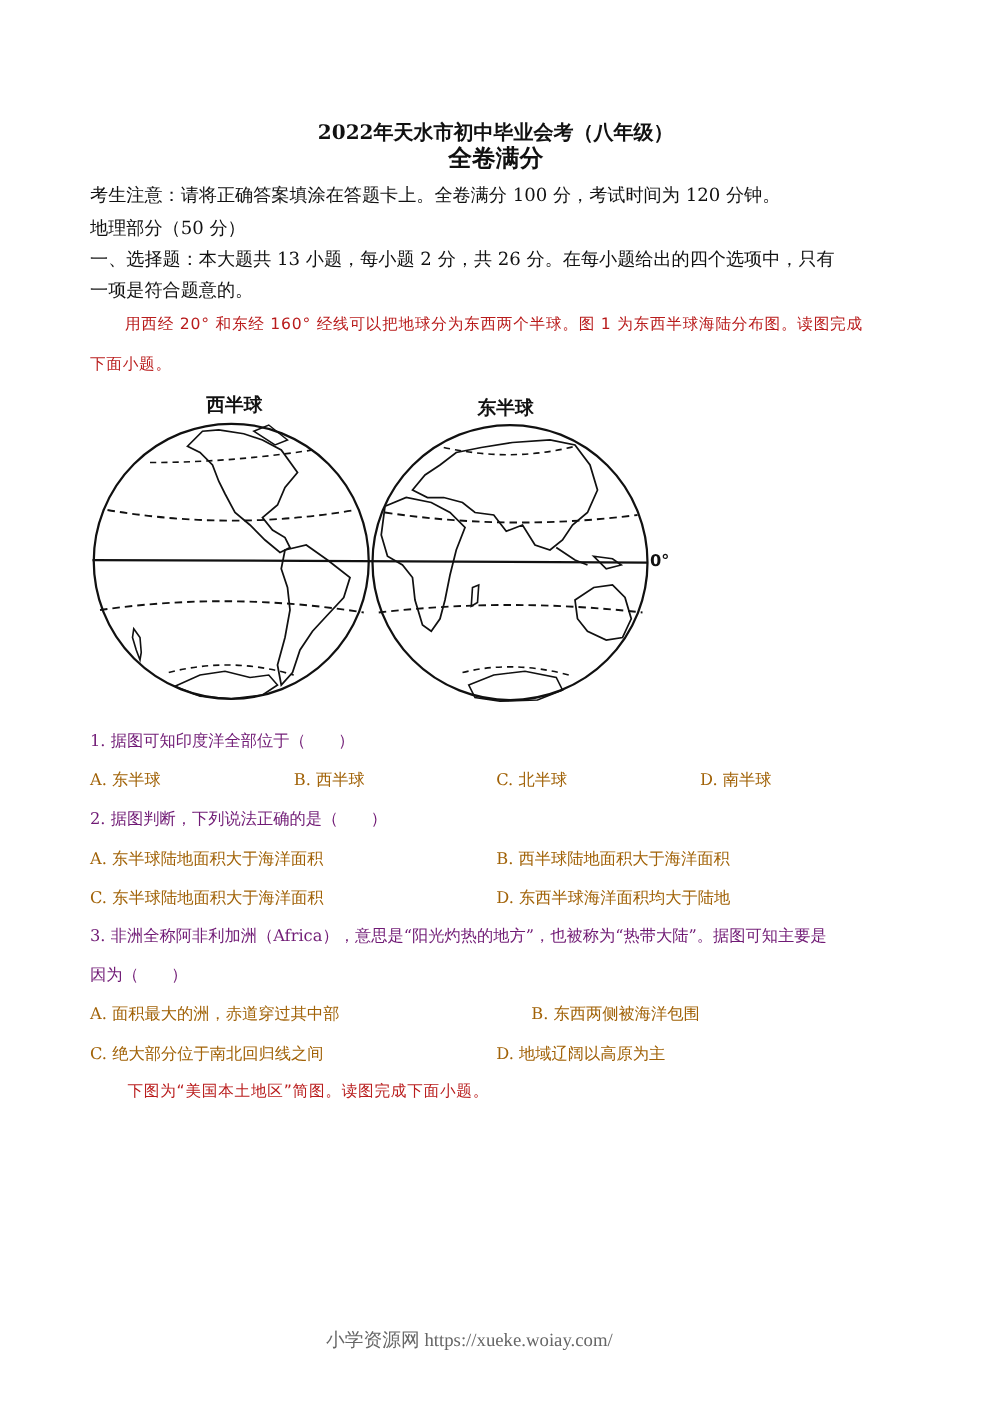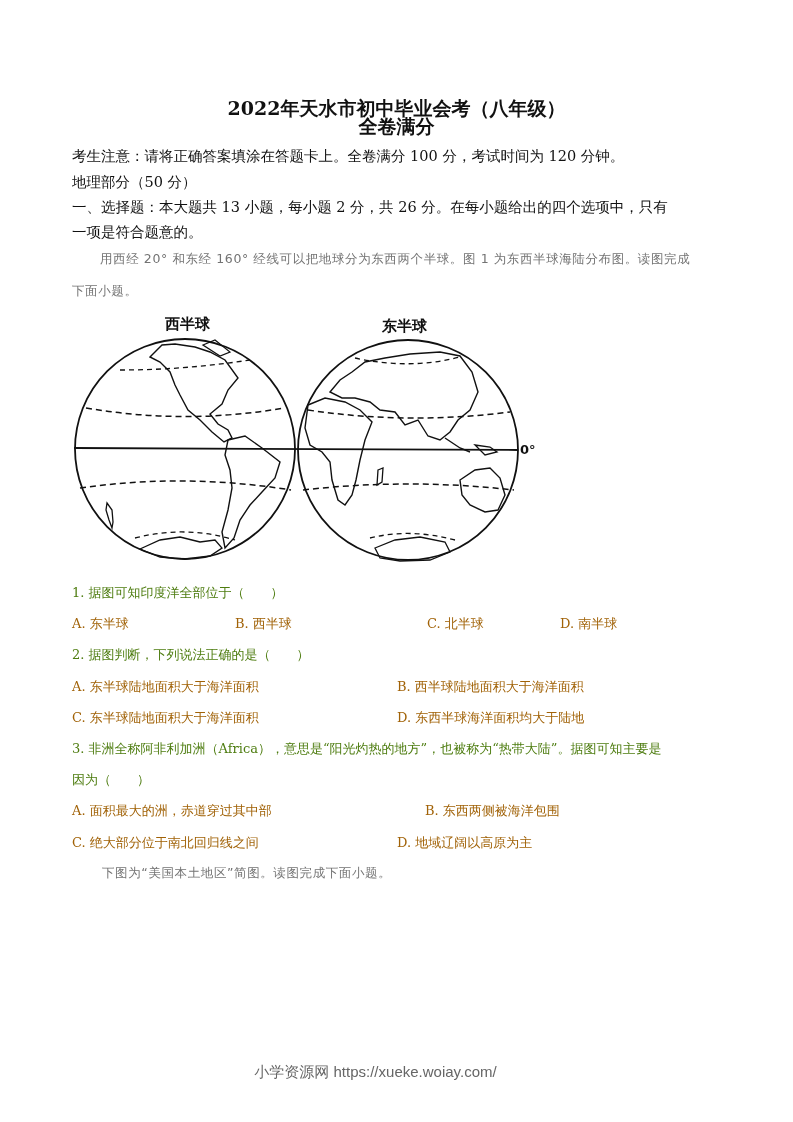--- a/index.html
+++ b/index.html
@@ -1,27 +1,27 @@
 <!DOCTYPE html>
 <html><head>
 <meta charset="utf-8">
 <style>
   html, body { margin: 0; padding: 0; background: #ffffff; }
   body { width: 793px; height: 1122px; position: relative; overflow: hidden;
          font-family: "DejaVu Serif", "Liberation Serif", serif; color: #111; }
   .abs { position: absolute; }
   .title { left: 0; width: 793px; text-align: center; font-weight: bold; }
-  .t1 { top: 96px; font-size: 19px; }
+  .t1 { top: 96px; font-size: 16px; }
   .bold-line { left: 72px; font-size: 14.5px; font-weight: normal; white-space: nowrap; }
-  .intro { font-size: 12.5px; font-family: "DejaVu Sans", "Liberation Sans", sans-serif; letter-spacing: 0.6px; white-space: nowrap; color: #737373; }
-  .q { left: 72px; font-size: 13px; white-space: nowrap; color: #4d7c0f; }
+  .intro { font-size: 12.5px; font-family: "DejaVu Sans", "Liberation Sans", sans-serif; letter-spacing: 0.6px; white-space: nowrap; color: #b91c1c; }
+  .q { left: 72px; font-size: 13px; white-space: nowrap; color: #701a75; }
   .opt { font-size: 13px; white-space: nowrap; color: #a16207; }
   .globe-label { font-size: 15px; font-weight: bold; font-family: "DejaVu Sans", "Liberation Sans", sans-serif; }
   .footer { left: 0; width: 751px; text-align: center; top: 1063px; font-size: 15px;
-            color: #666; font-family: Liberation Sans, sans-serif; }
+            color: #666; font-family: Liberation Serif, serif; }
   svg { position: absolute; left: 0; top: 0; }
 </style>
 </head>
 <body>
 
 <div class="abs title t1" style="top:96px;">2022年天水市初中毕业会考（八年级）</div>
 <div class="abs title" style="top:114px; font-size:19px;">全卷满分</div>
 
 <div class="abs bold-line" style="top:147px;">考生注意：请将正确答案填涂在答题卡上。全卷满分 100 分，考试时间为 120 分钟。</div>
 <div class="abs bold-line" style="top:173px;">地理部分（50 分）</div>
@@ -77,21 +77,21 @@
       <path d="M375 548 L395 540 L420 537 L445 542 L450 552 L430 560 L400 561 L380 558 Z" stroke-width="1.3"></path>
     </g>
 
     <line x1="74" y1="448" x2="518" y2="450" stroke="#111" stroke-width="1.8"></line>
   </svg>
 </div>
 
 <div class="abs q" style="top:584px;">1. 据图可知印度洋全部位于（　　）</div>
 <div class="abs opt" style="left:72px; top:615px;">A. 东半球</div>
 <div class="abs opt" style="left:235px; top:615px;">B. 西半球</div>
-<div class="abs opt" style="left:397px; top:615px;margin-left:30px;">C. 北半球</div>
+<div class="abs opt" style="left:397px; top:615px;">C. 北半球</div>
 <div class="abs opt" style="left:560px; top:615px;">D. 南半球</div>
 
 <div class="abs q" style="top:646px;">2. 据图判断，下列说法正确的是（　　）</div>
 <div class="abs opt" style="left:72px; top:678px;">A. 东半球陆地面积大于海洋面积</div>
 <div class="abs opt" style="left:397px; top:678px;">B. 西半球陆地面积大于海洋面积</div>
 <div class="abs opt" style="left:72px; top:709px;">C. 东半球陆地面积大于海洋面积</div>
 <div class="abs opt" style="left:397px; top:709px;">D. 东西半球海洋面积均大于陆地</div>
 
 <div class="abs q" style="top:740px;">3. 非洲全称阿非利加洲（Africa），意思是“阳光灼热的地方”，也被称为“热带大陆”。据图可知主要是</div>
 <div class="abs q" style="top:771px;">因为（　　）</div>

